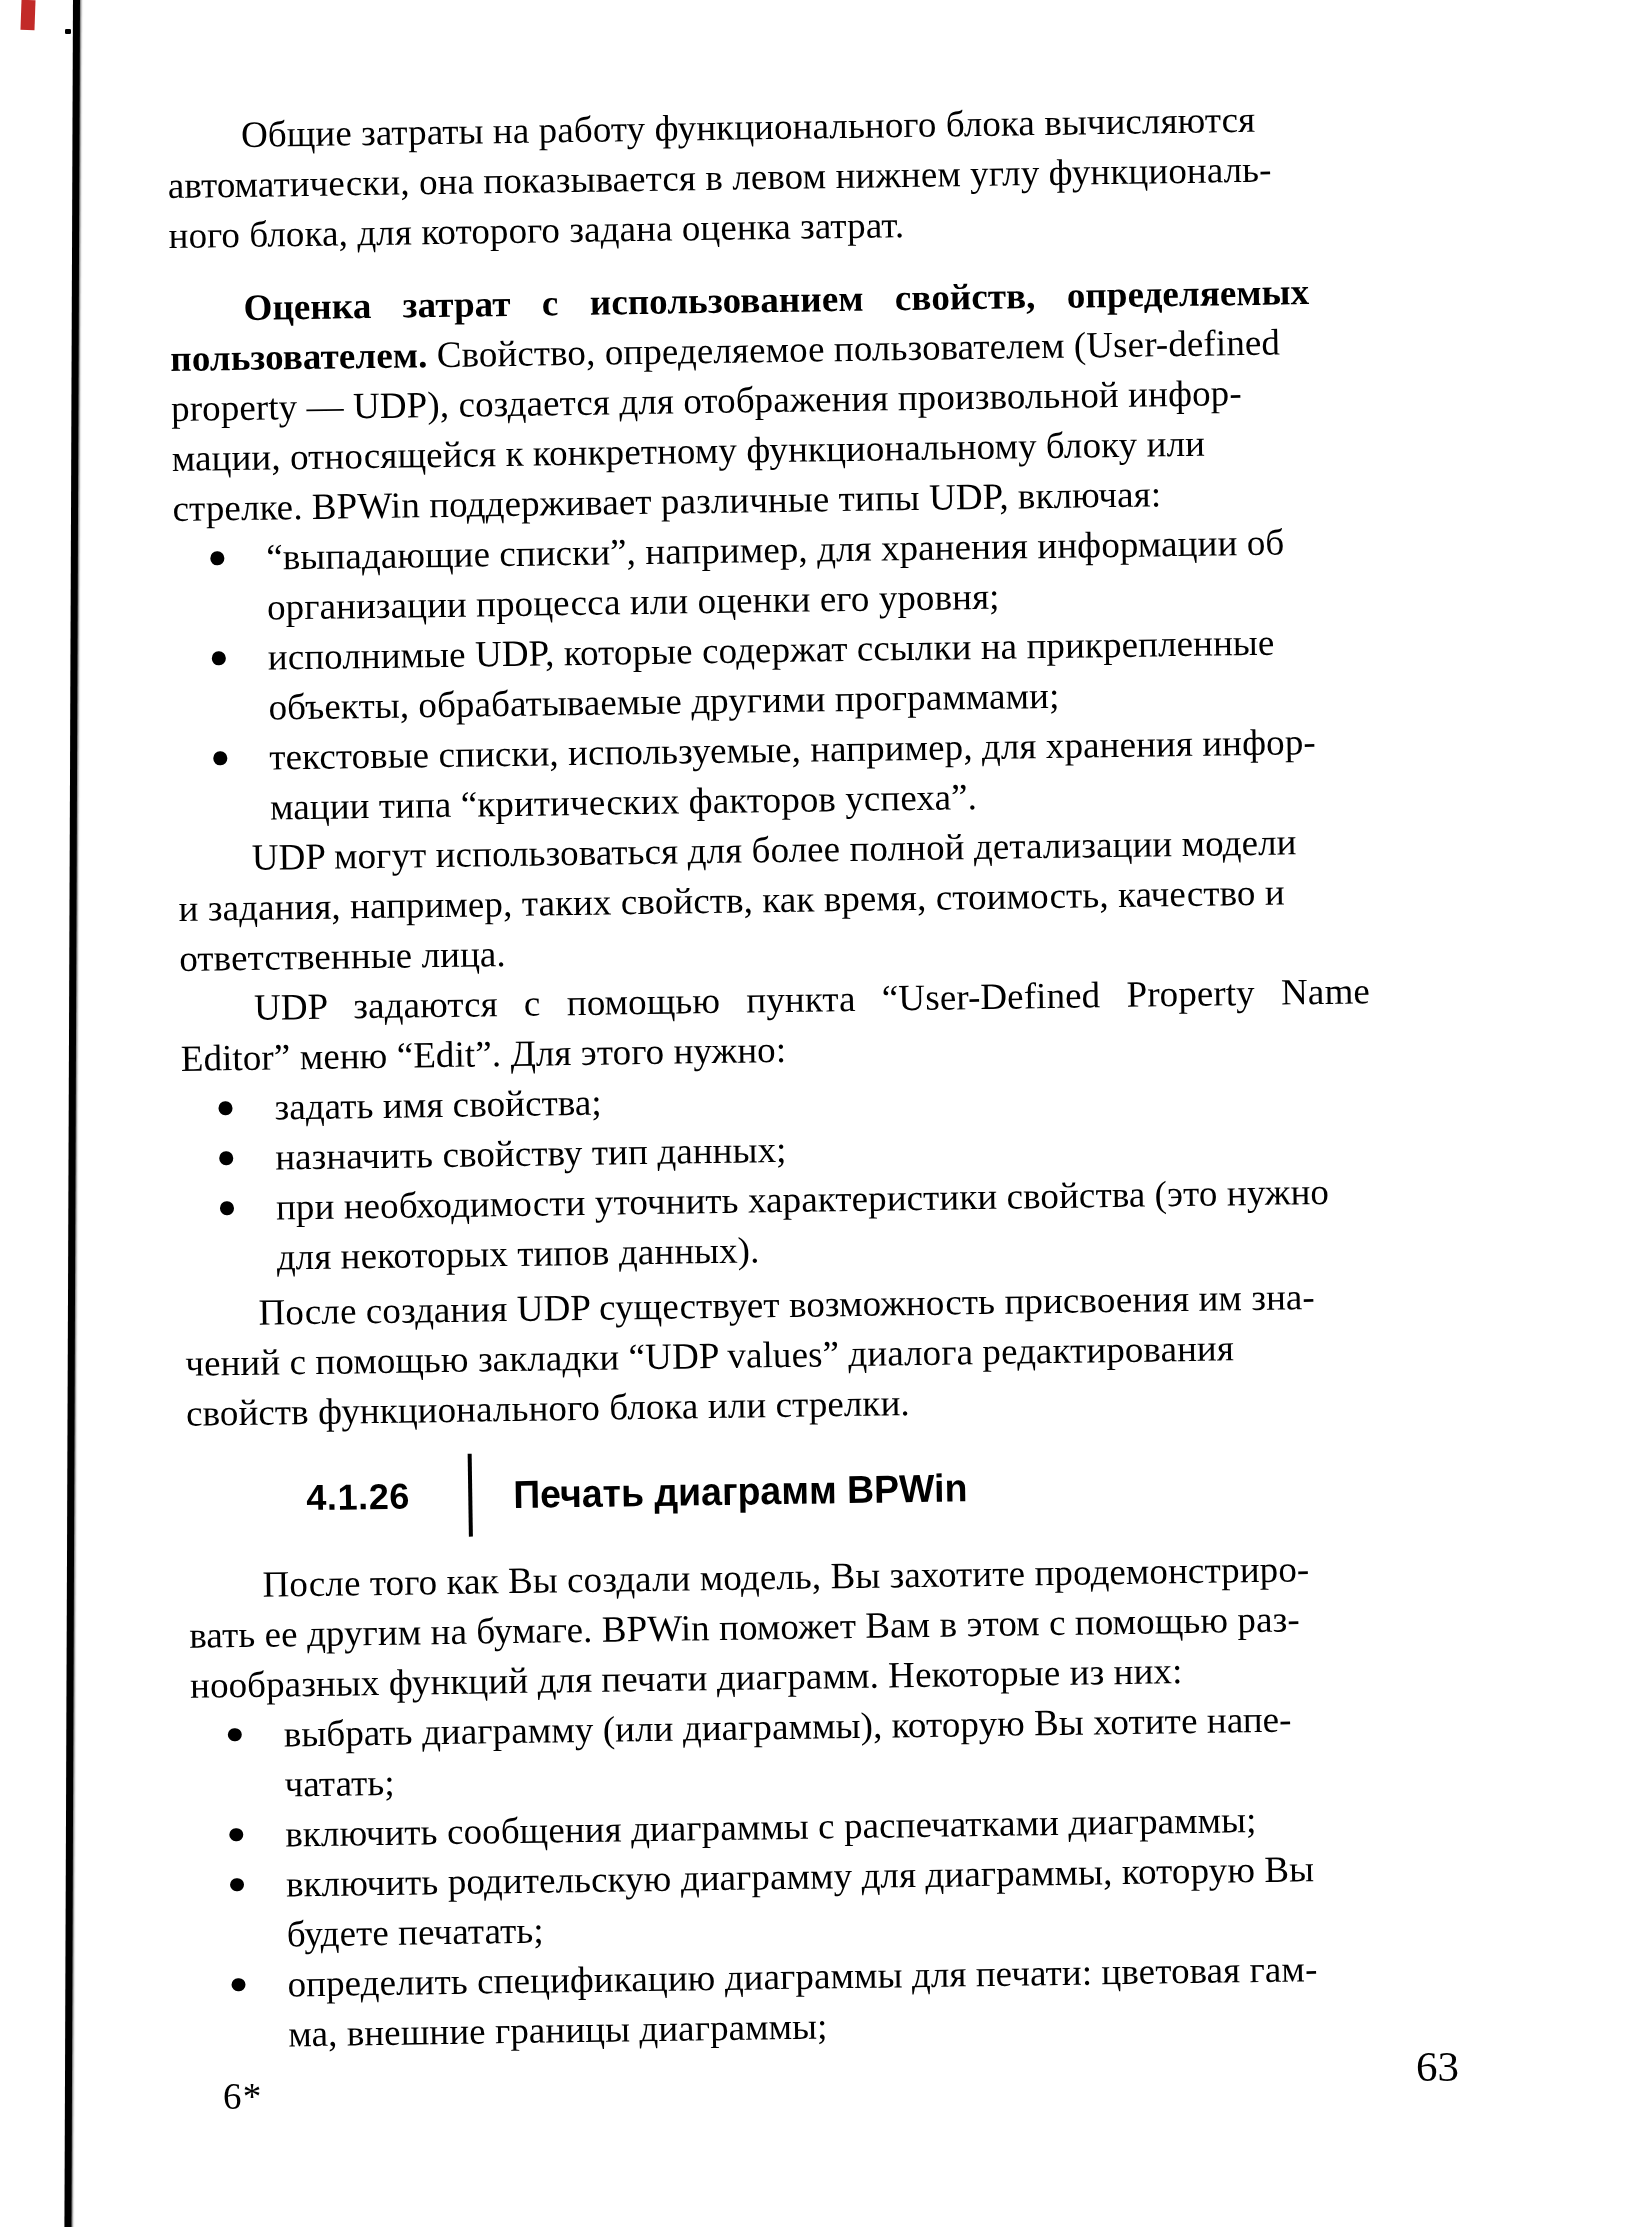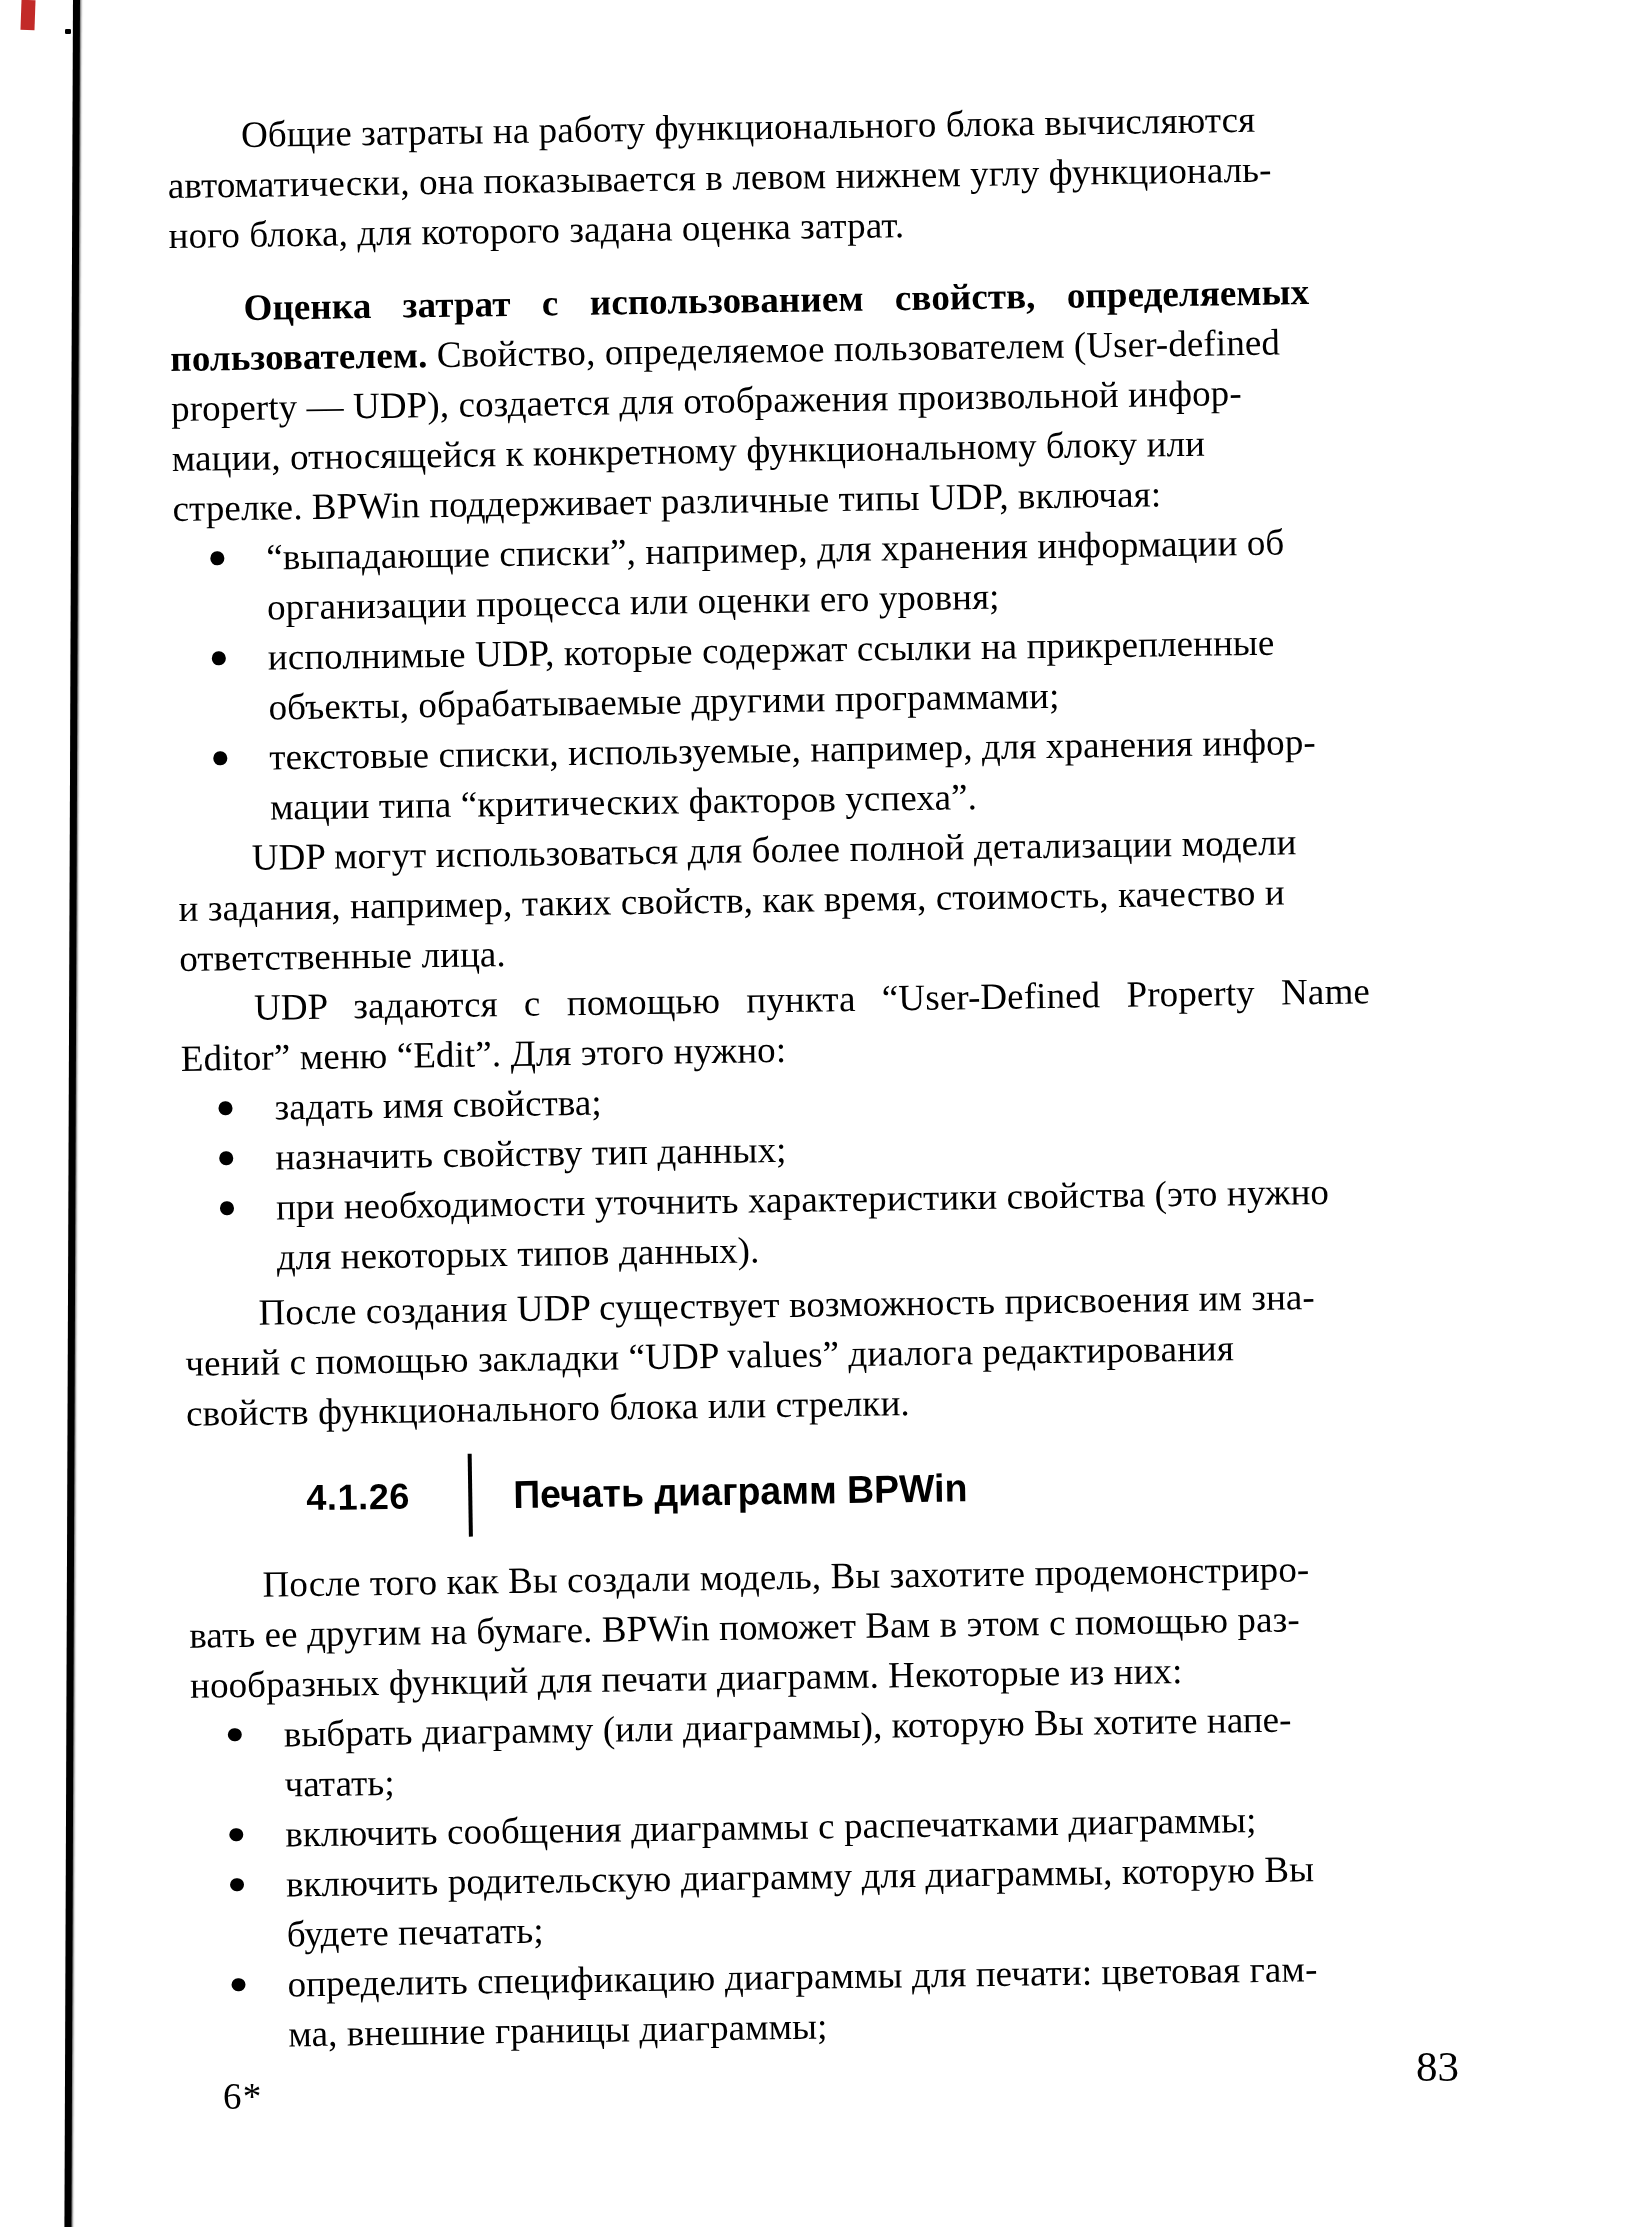--- a/index.html
+++ b/index.html
@@ -161,17 +161,17 @@
 чатать;</span></li>
       <li><span class="bullet-dot"></span><span>включить сообщения диаграммы с распечатками диаграммы;</span></li>
       <li><span class="bullet-dot"></span><span>включить родительскую диаграмму для диаграммы, которую Вы
 будете печатать;</span></li>
       <li><span class="bullet-dot"></span><span>определить спецификацию диаграммы для печати: цветовая гам-
 ма, внешние границы диаграммы;</span></li>
     </ul>
 
   </div>
 
-  <div class="page-number">83</div>
+  <div class="page-number">63</div>
   <div class="signature-mark">6*</div>
 
 </div>
 
 
 </body></html>

